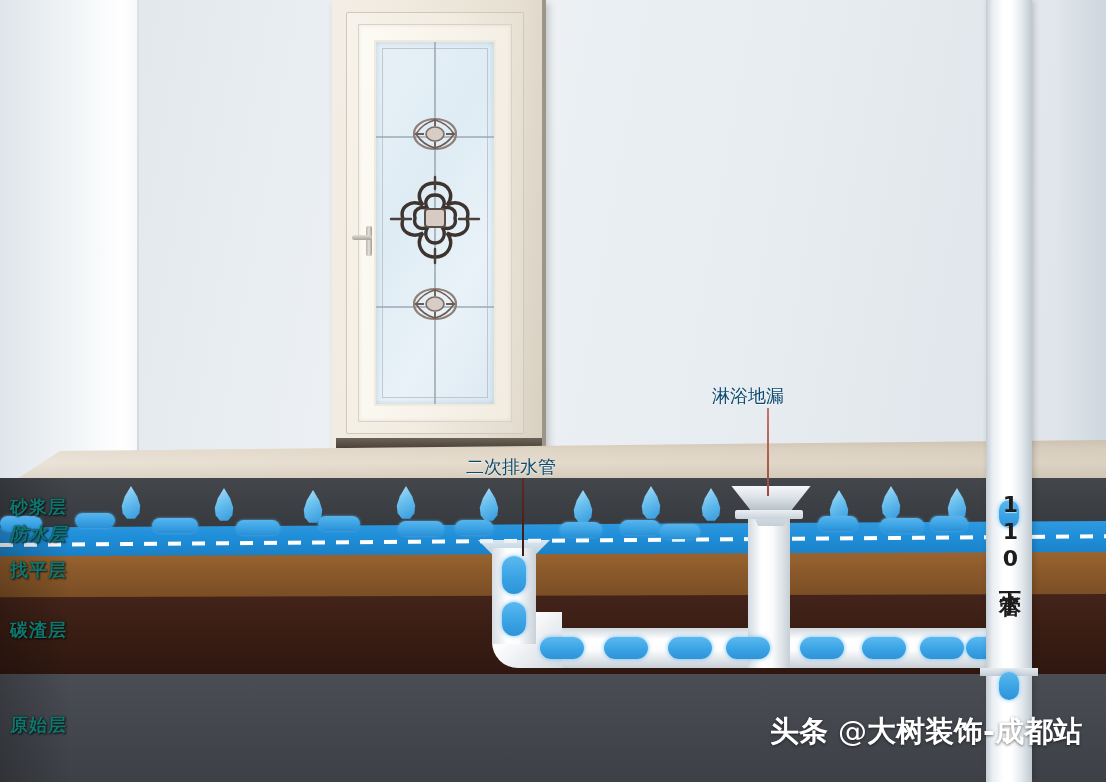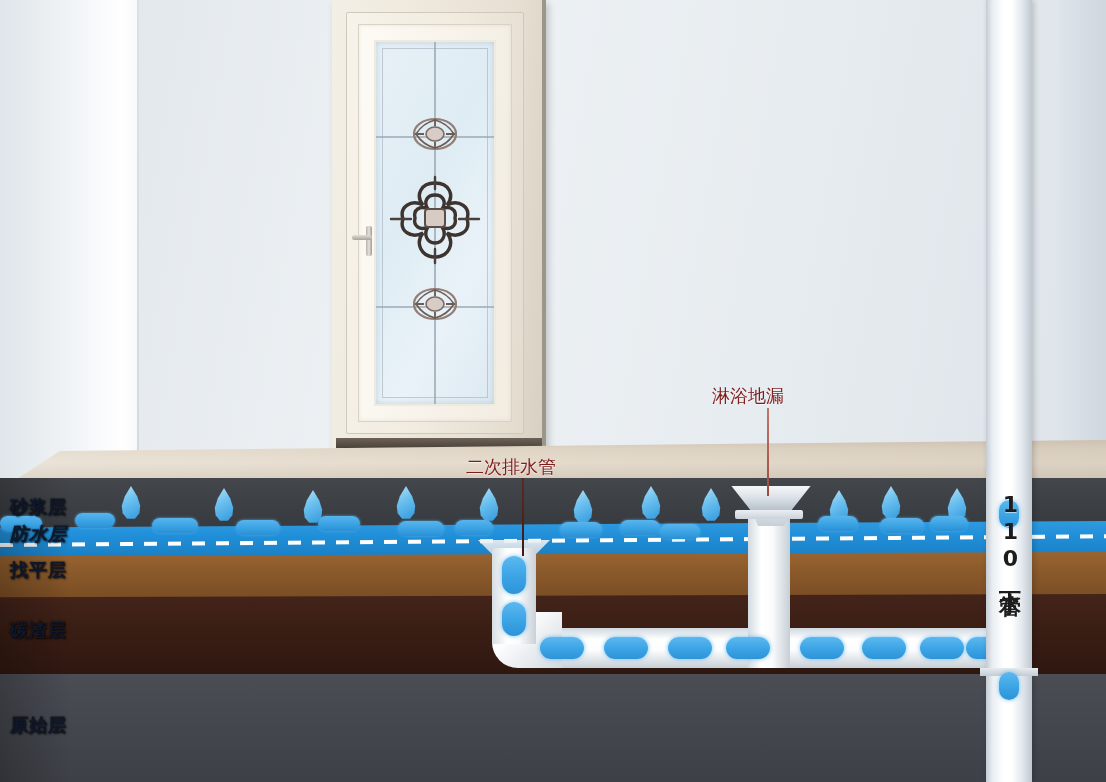--- a/index.html
+++ b/index.html
@@ -139,21 +139,21 @@
   .layer-edge-shadow {
     position: absolute; left: 0; top: 478px; width: 1106px; height: 304px;
     background: linear-gradient(90deg, rgba(0,0,0,.22) 0px, rgba(0,0,0,0) 70px);
     pointer-events: none;
   }
 
   
   .layer-label {
     position: absolute; left: 10px;
     font-size: 18px; font-weight: 700;
-    color: #0f172a; letter-spacing: 1px;
+    color: #0f766e; letter-spacing: 1px;
     text-shadow: 1px 1px 2px rgba(0,0,0,.75), 0 0 2px rgba(0,0,0,.6);
     white-space: nowrap;
   }
 
   
   .drop {
     position: absolute; width: 22px; height: 34px;
     background: linear-gradient(150deg, #b9e2f7 0%, #6ec2ef 40%, #2e96dd 100%);
     border-radius: 50% 50% 50% 50% / 62% 62% 38% 38%;
     clip-path: polygon(50% 0%, 78% 30%, 92% 58%, 88% 80%, 68% 96%, 32% 96%, 12% 80%, 8% 58%, 22% 30%);
@@ -223,21 +223,21 @@
     box-shadow: 2px 0 6px rgba(0,0,0,.18);
   }
   .pipe110-joint {
     position: absolute; left: 980px; top: 668px; width: 58px; height: 8px;
     background: linear-gradient(180deg, #e6ebef, #c3ccd4);
   }
 
   
   .annot {
     position: absolute; font-size: 18px; font-weight: 500;
-    color: #7f1d1d; white-space: nowrap;
+    color: #0c4a6e; white-space: nowrap;
     text-shadow: 0 1px 1px rgba(255,255,255,.7);
   }
   .leader {
     position: absolute; width: 2px;
     background: linear-gradient(180deg, #c4756a, #9c4a3e);
   }
   .leader.dark { background: linear-gradient(180deg, #5c2a22, #3e1a14); }
 
   .vert-label {
     position: absolute; left: 995px; top: 492px;
@@ -397,14 +397,18 @@
   <div class="vert-label">110下水管</div>
 
   <div id="layer-labels">
       <div class="layer-label" style="top: 495px;">砂浆层</div>
       <div class="layer-label" style="top: 522px; font-style: italic;">防水层</div>
       <div class="layer-label" style="top: 558px;">找平层</div>
       <div class="layer-label" style="top: 618px;">碳渣层</div>
       <div class="layer-label" style="top: 713px;">原始层</div>
     </div>
 
+  <div class="watermark">
+    <span>头条</span>
+    <span class="at">@</span><span>大树装饰-成都站</span>
+  </div>
 
 </div>
 
 </body></html>

